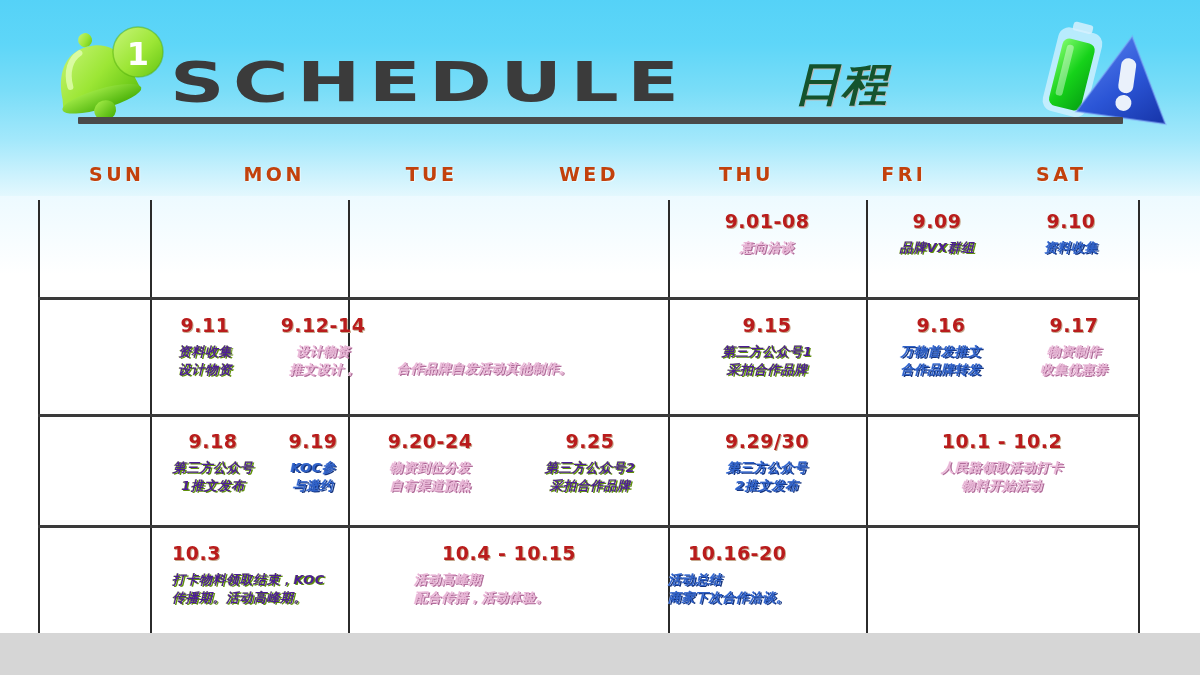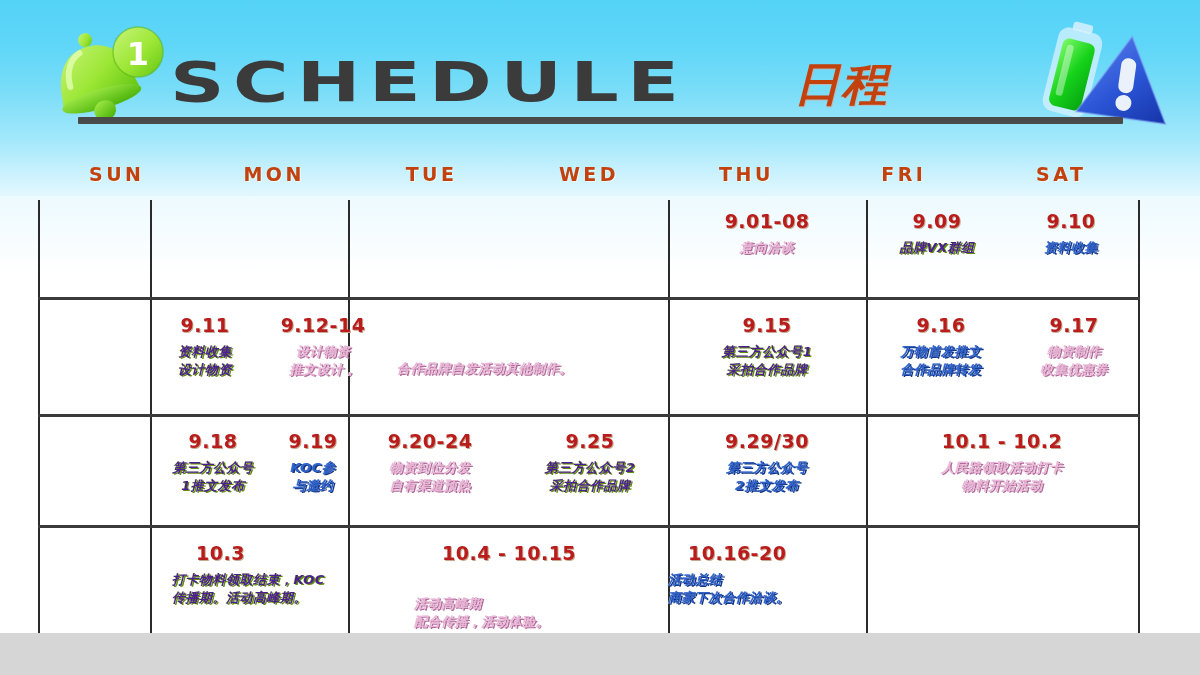--- a/index.html
+++ b/index.html
@@ -50,21 +50,21 @@
     color: #3b3b3b;
     transform: scaleX(1.22) scaleY(0.88);
     transform-origin: left bottom;
     line-height: 1;
   }
   #title-cn {
     font-family: "DejaVu Sans", sans-serif;
     font-size: 46px;
     font-weight: 700;
     font-style: italic;
-    color: #c2410c;
+    color: #14532d;
     letter-spacing: 1px;
     margin-left: 200px;
     line-height: 1;
     text-shadow: 1px 1px 0 #b9b9b9;
   }
   #title-rule {
     position: absolute;
     left: 78px; top: 117px;
     width: 1045px; height: 7px;
     background: #4a4a4a;
@@ -297,27 +297,27 @@
       <div class="note c-blue" style="white-space:pre-line;">第三方公众号
 2推文发布</div>
     </div>
     <div class="cell" style="left:828px; top:220px; width:272px;">
       <div class="date">10.1    -    10.2</div>
       <div class="note c-pink" style="white-space:pre-line;">人民路领取活动打卡
 物料开始活动</div>
     </div>
 
     <div class="cell" style="left:112px; top:332px; width:198px; align-items:flex-start; padding-left:22px;">
-      <div class="date" style="margin-left:24px;">10.3</div>
+      <div class="date" style="">10.3</div>
       <div class="note c-green note-left" style="white-space:pre-line; margin-left:0px;">打卡物料领取结束，KOC
 传播期。活动高峰期。</div>
     </div>
     <div class="cell" style="left:348px; top:332px; width:282px; align-items:flex-start; padding-left:28px;">
       <div class="date" style="margin-left:28px;">10.4    -    10.15</div>
-      <div class="note c-pink note-left" style="white-space:pre-line;margin-top:24px;">活动高峰期
+      <div class="note c-pink note-left" style="white-space:pre-line;">活动高峰期
 配合传播，活动体验。</div>
     </div>
     <div class="cell" style="left:630px; top:332px; width:230px; align-items:flex-start; ">
       <div class="date" style="margin-left:20px;">10.16-20</div>
       <div class="note c-blue note-left" style="white-space:pre-line;">活动总结
 商家下次合作洽谈。</div>
     </div>
 
   </div>
 

